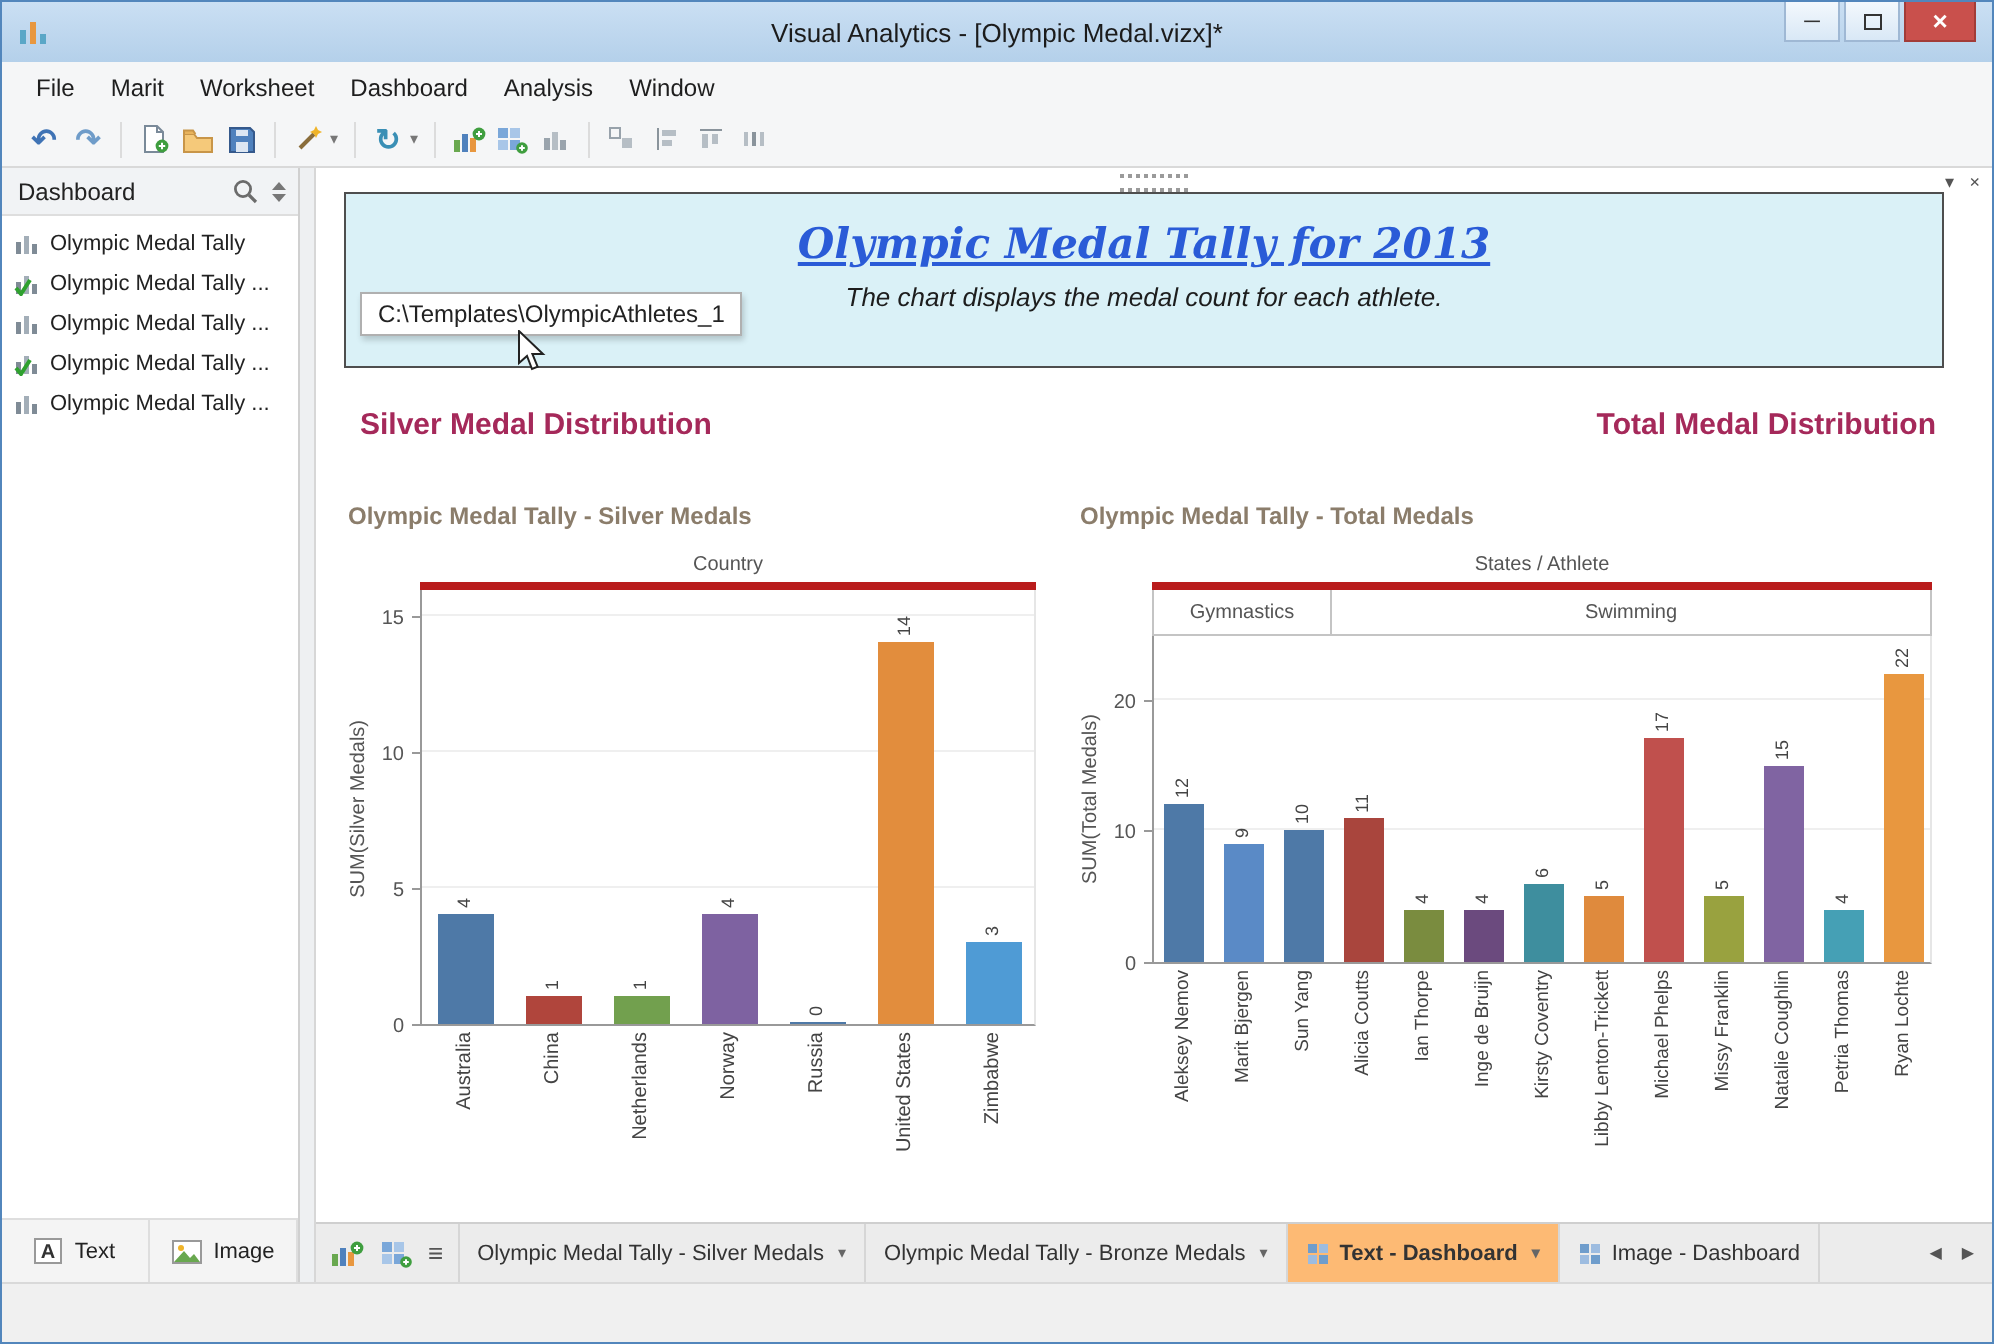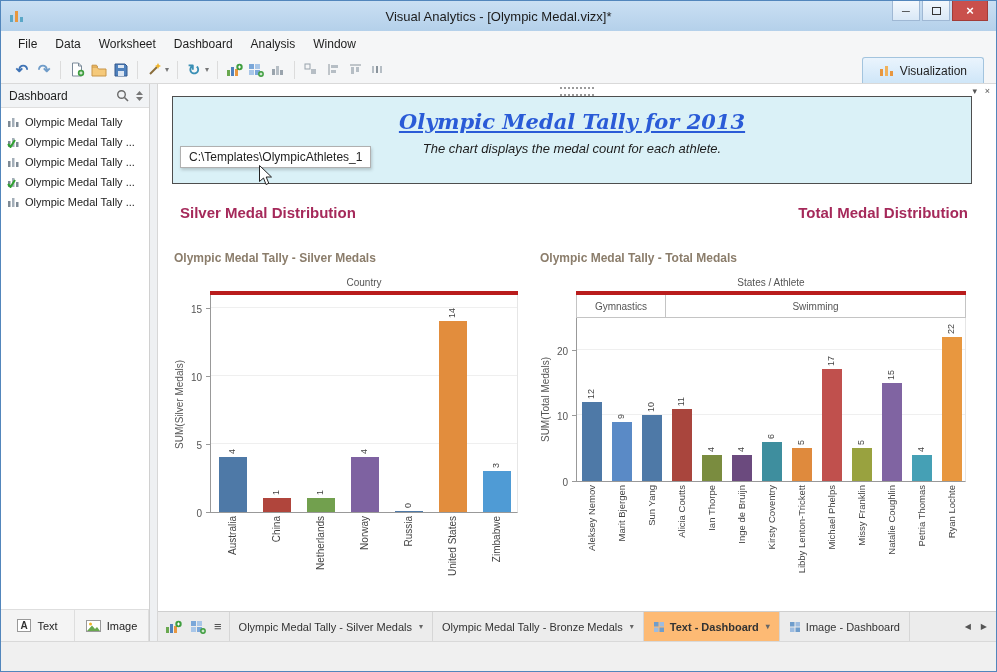--- a/index.html
+++ b/index.html
@@ -115,38 +115,28 @@
       <div class="win-btn">─</div>
       <div class="win-btn">
           <span class="max-box"></span>
         </div>
       <div class="win-btn close">×</div>
     </div>
   </div>
 
   <nav id="menubar">
       <div class="menu-item">File</div>
-      <div class="menu-item">Data</div>
+      <div class="menu-item">Marit</div>
       <div class="menu-item">Worksheet</div>
       <div class="menu-item">Dashboard</div>
       <div class="menu-item">Analysis</div>
       <div class="menu-item">Window</div>
     </nav>
 
   <div id="toolbar">
-    <div id="viz-tab">
-      <span class="icon">
-        <svg width="15" height="13">
-            <rect x="1" y="5" width="3" height="7" fill="#e8973f"></rect>
-            <rect x="6" y="2" width="3" height="10" fill="#f0b25c"></rect>
-            <rect x="11" y="7" width="3" height="5" fill="#e8973f"></rect>
-          </svg>
-      </span>
-      <span>Visualization</span>
-    </div>
   <div class="tb-icon" style="color: rgb(63, 115, 181); font-weight: bold;">↶</div>
       <div class="tb-icon" style="color: rgb(111, 156, 201); font-weight: bold;">↷</div>
       <div class="tb-sep"></div>
       <div class="tb-icon">
         <svg width="15" height="15" viewBox="0 0 15 15">
           <path d="M2.5 1 h6 l3 3 v10 h-9 z" fill="#fff" stroke="#7a8a99"></path>
           <path d="M8.5 1 v3 h3" fill="none" stroke="#7a8a99"></path>
           <circle cx="11" cy="11" r="3.2" fill="#3f9e3f"></circle>
           <path d="M11 9.4 v3.2 M9.4 11 h3.2" stroke="#fff"></path>
         </svg>

